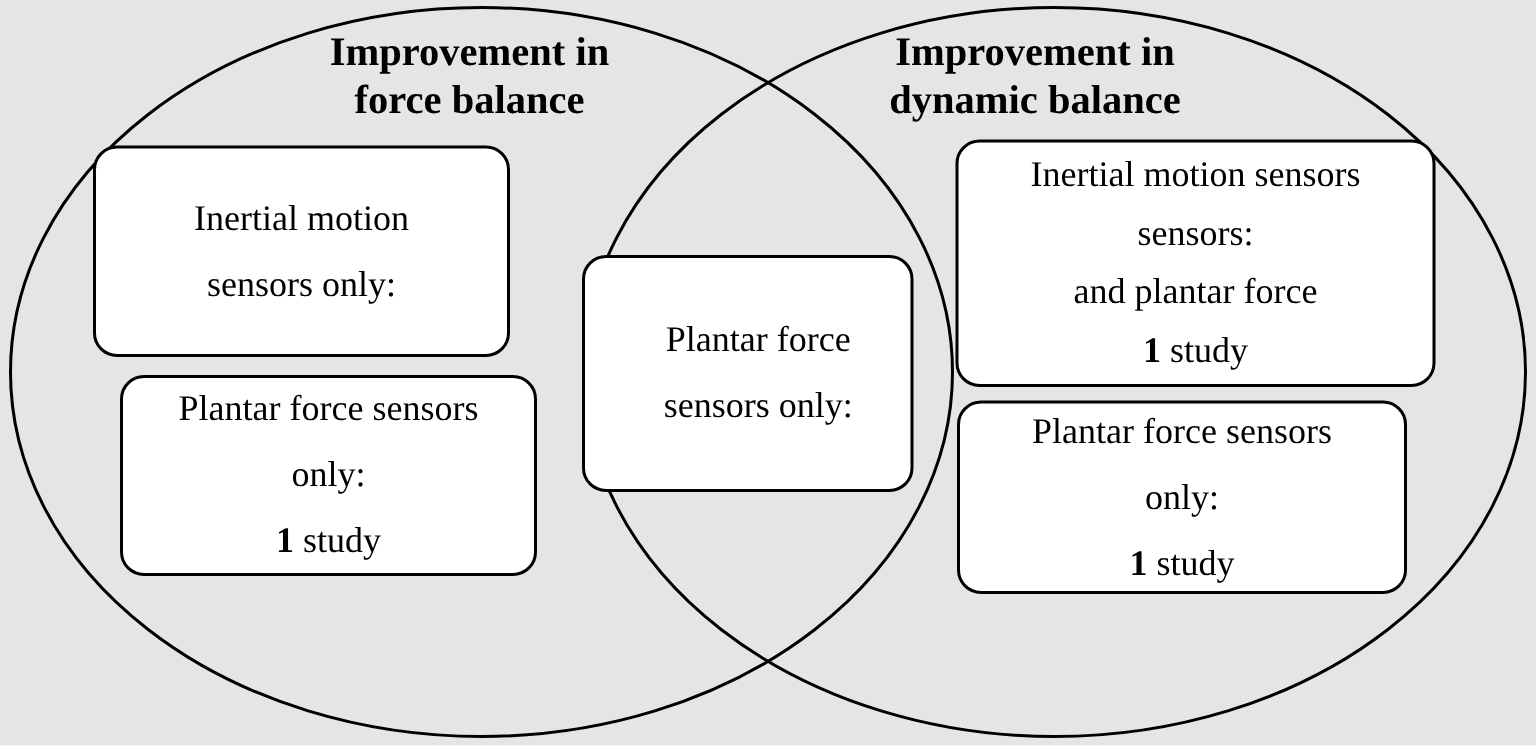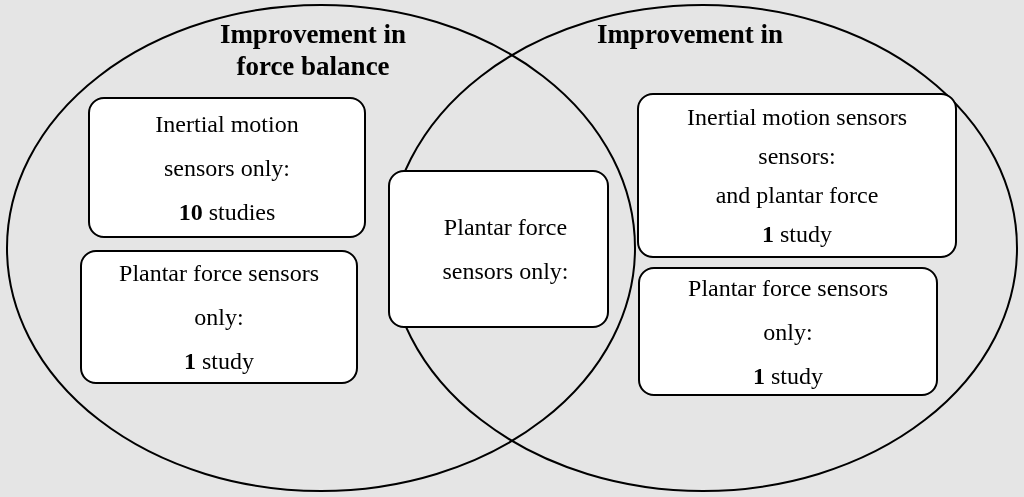--- a/index.html
+++ b/index.html
@@ -41,21 +41,21 @@
     background: #ffffff;
     display: flex;
     flex-direction: column;
     justify-content: center;
     align-items: center;
     text-align: center;
     font-size: 24px;
     line-height: 44px;
     padding: 2px 6px;
   }
-  .box-left-top     { left: 88px;  top: 97px;  width: 278px; height: 141px; }
+  .box-left-top     { left: 62px;  top: 97px;  width: 278px; height: 141px; }
   .box-left-bottom  { left: 80px;  top: 250px; width: 278px; height: 134px; }
   .box-center       { left: 388px; top: 170px; width: 221px; height: 158px; padding-left: 20px; }
   .box-right-top    { left: 637px; top: 93px;  width: 320px; height: 165px; line-height: 39px; }
   .box-right-bottom { left: 638px; top: 267px; width: 300px; height: 129px; }
   .count { font-weight: bold; }
   .box-line { white-space: nowrap; }
 </style>
 </head>
 <body>
 
@@ -66,26 +66,26 @@
     <ellipse cx="703" cy="248" rx="314" ry="243"></ellipse>
   </svg>
 
   <div class="circle-title title-left">
     <div class="box-line">Improvement in</div>
     <div class="box-line">force balance</div>
   </div>
 
   <div class="circle-title title-right">
     <div class="box-line">Improvement in</div>
+    <div class="box-line">dynamic balance</div>
   </div>
 
   <div class="vbox box-left-top">
     <div class="box-line">Inertial motion</div>
     <div class="box-line">sensors only:</div>
-    <div class="box-line"><span class="count">10</span><span> studies</span></div>
   </div>
 
   <div class="vbox box-left-bottom">
     <div class="box-line">Plantar force sensors</div>
     <div class="box-line">only:</div>
     <div class="box-line"><span class="count">1</span><span> study</span></div>
   </div>
 
   <div class="vbox box-center">
     <div class="box-line">Plantar force</div>

